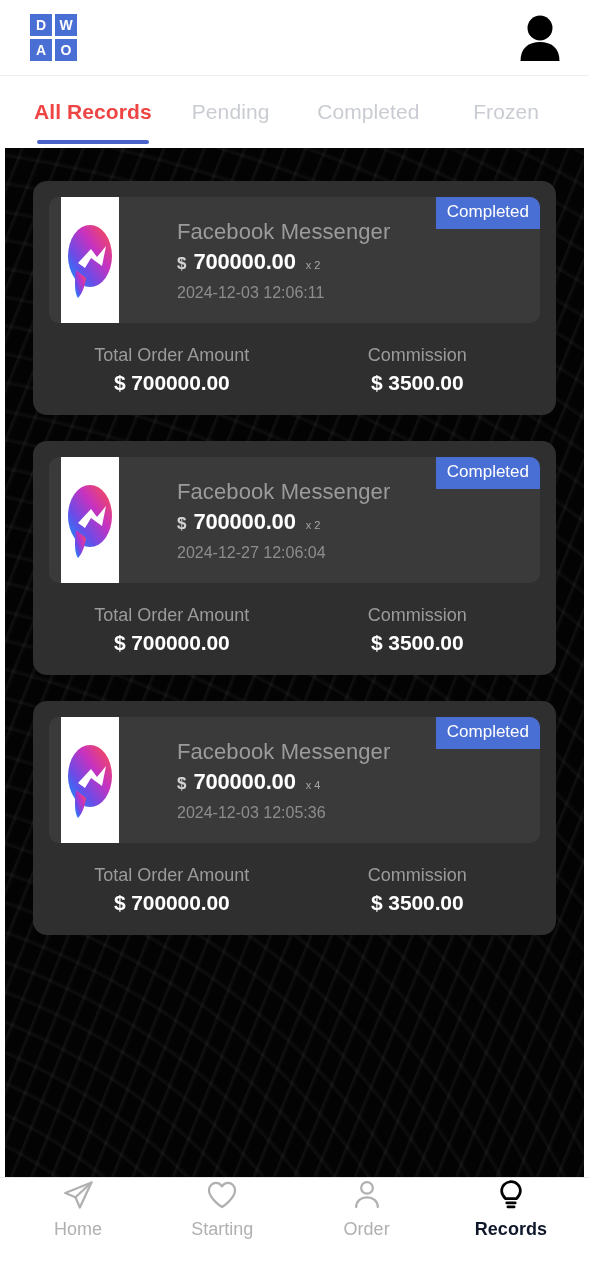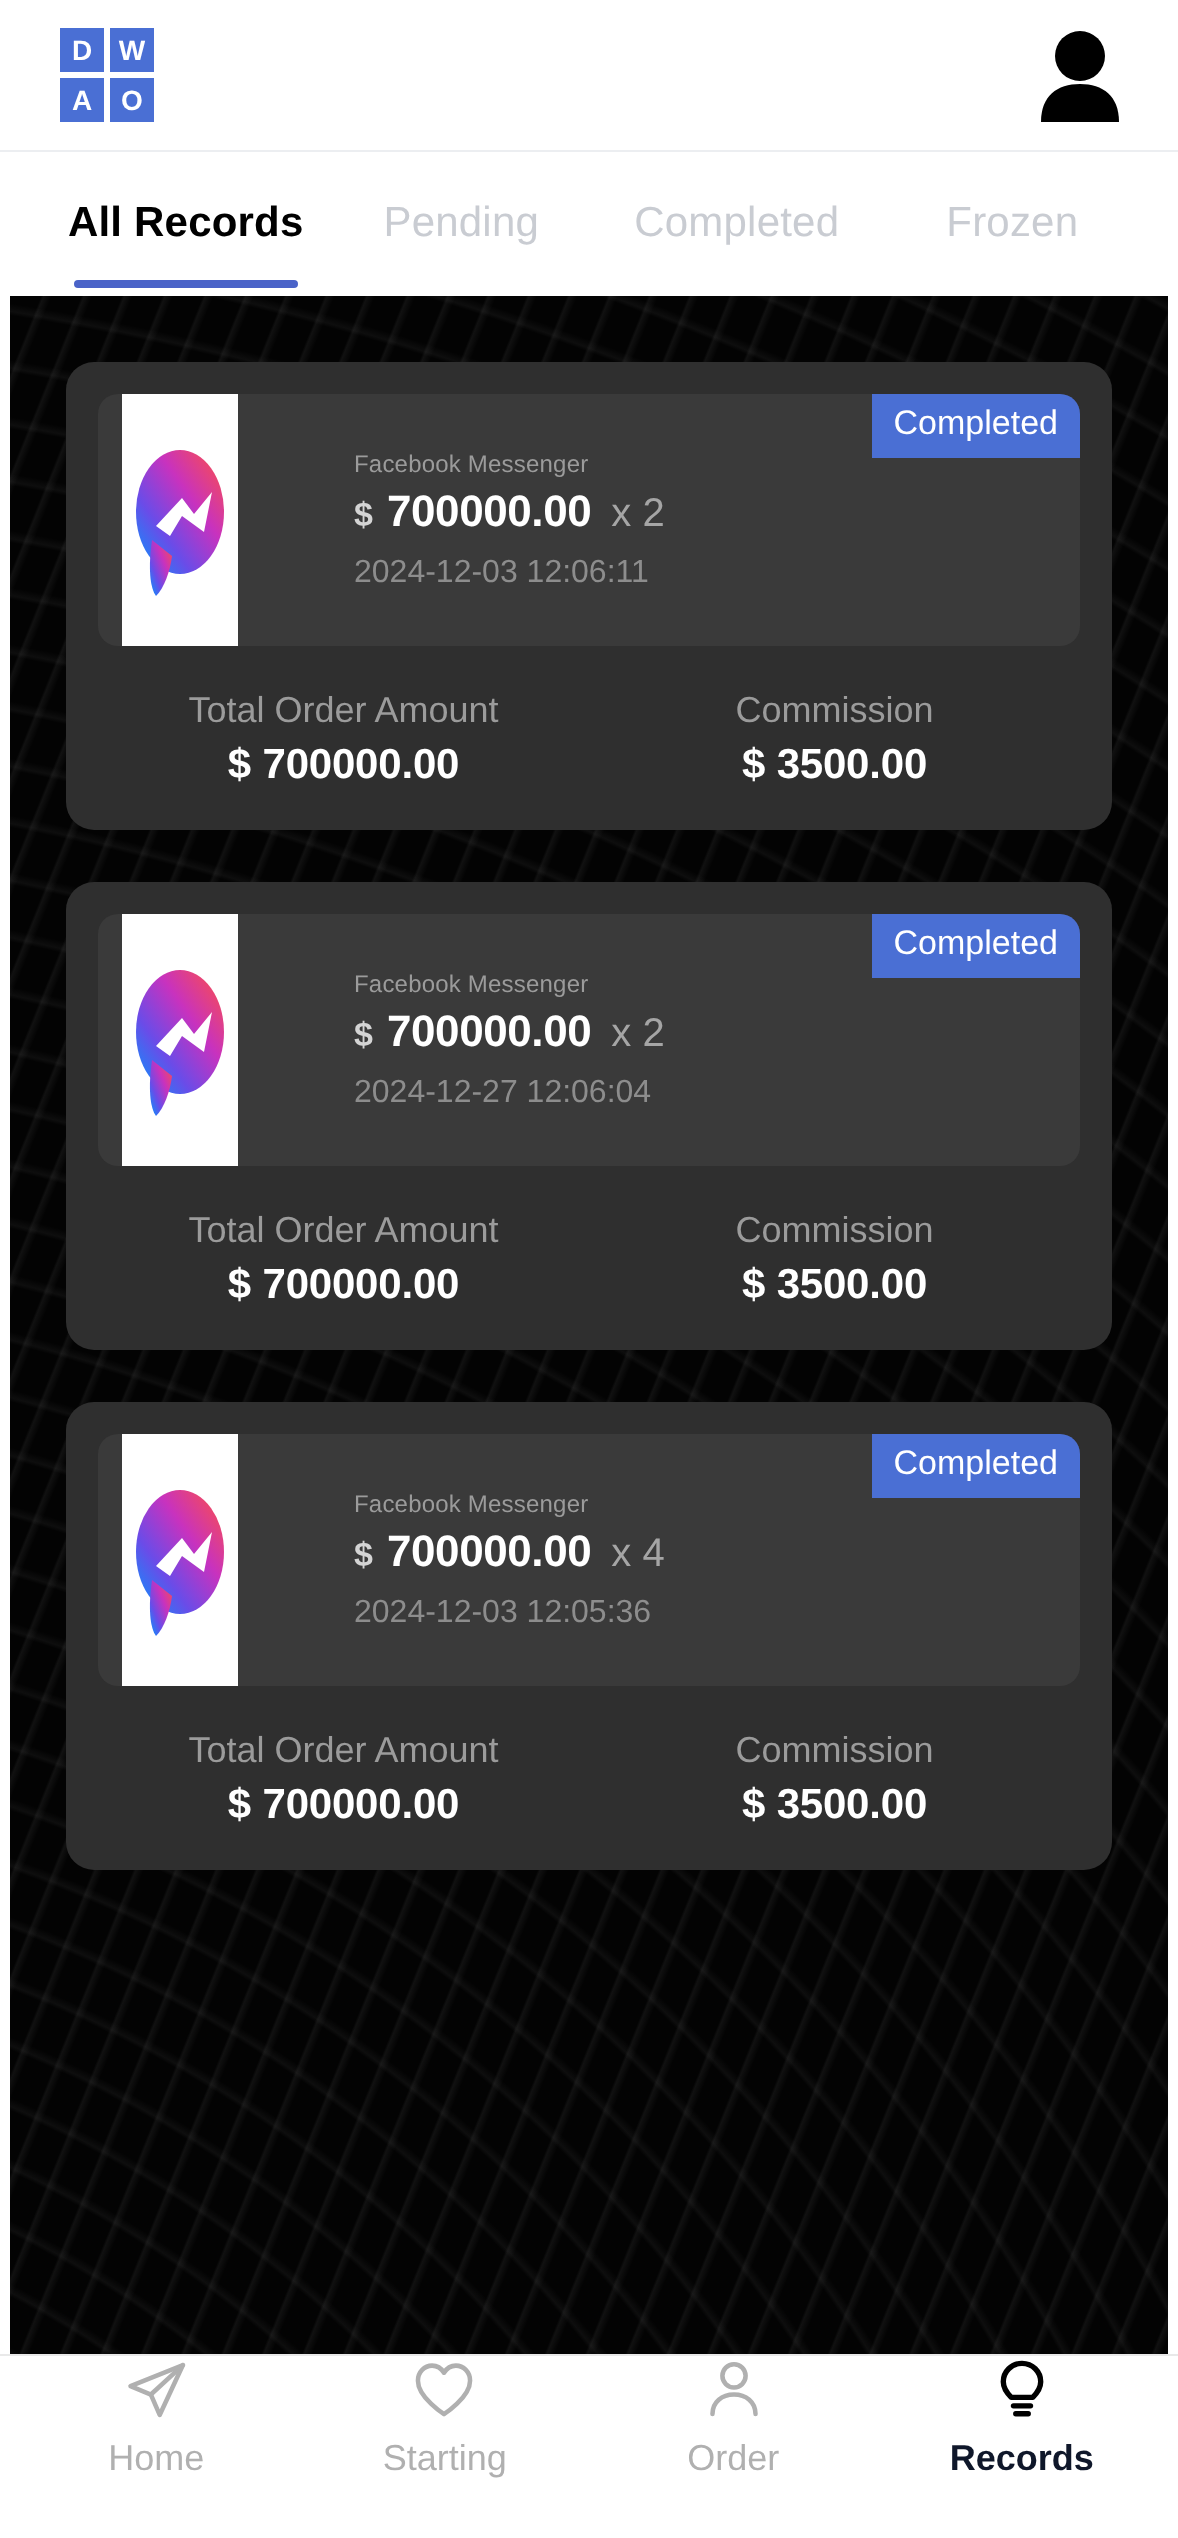--- a/index.html
+++ b/index.html
@@ -68,21 +68,21 @@
     color: #c9ccd2;
     font-weight: 400;
     position: relative;
     height: 100%;
     display: flex;
     align-items: center;
     justify-content: center;
     letter-spacing: .1px;
   }
   .tab.active {
-    color: #000000;
+    color: #ef4444;
     font-weight: 700;
     align-items: center;
   }
   .tab.active .tab-underline {
     position: absolute;
     bottom: 4px;
     left: 50%;
     transform: translateX(-50%);
     width: 112px;
     height: 4px;
@@ -173,21 +173,21 @@
 
   .card-info {
     flex: 1 1 auto;
     padding-left: 58px;
     display: flex;
     flex-direction: column;
     justify-content: center;
     gap: 4px;
   }
   .app-name {
-    font-size: 12px;
+    font-size: 22px;
     color: #9b9b9b;
     font-weight: 400;
     letter-spacing: .1px;
   }
   .price-row {
     display: flex;
     align-items: baseline;
     gap: 7px;
   }
   .price-cur {
@@ -195,21 +195,21 @@
     color: #d4d4d4;
     font-weight: 700;
   }
   .price-val {
     font-size: 22px;
     color: #ffffff;
     font-weight: 700;
     letter-spacing: -.2px;
   }
   .price-qty {
-    font-size: 20px;
+    font-size: 11px;
     color: #a5a5a5;
     font-weight: 400;
     margin-left: 3px;
   }
   .card-time {
     font-size: 16px;
     color: #8d8d8d;
     font-weight: 400;
     margin-top: 5px;
   }

